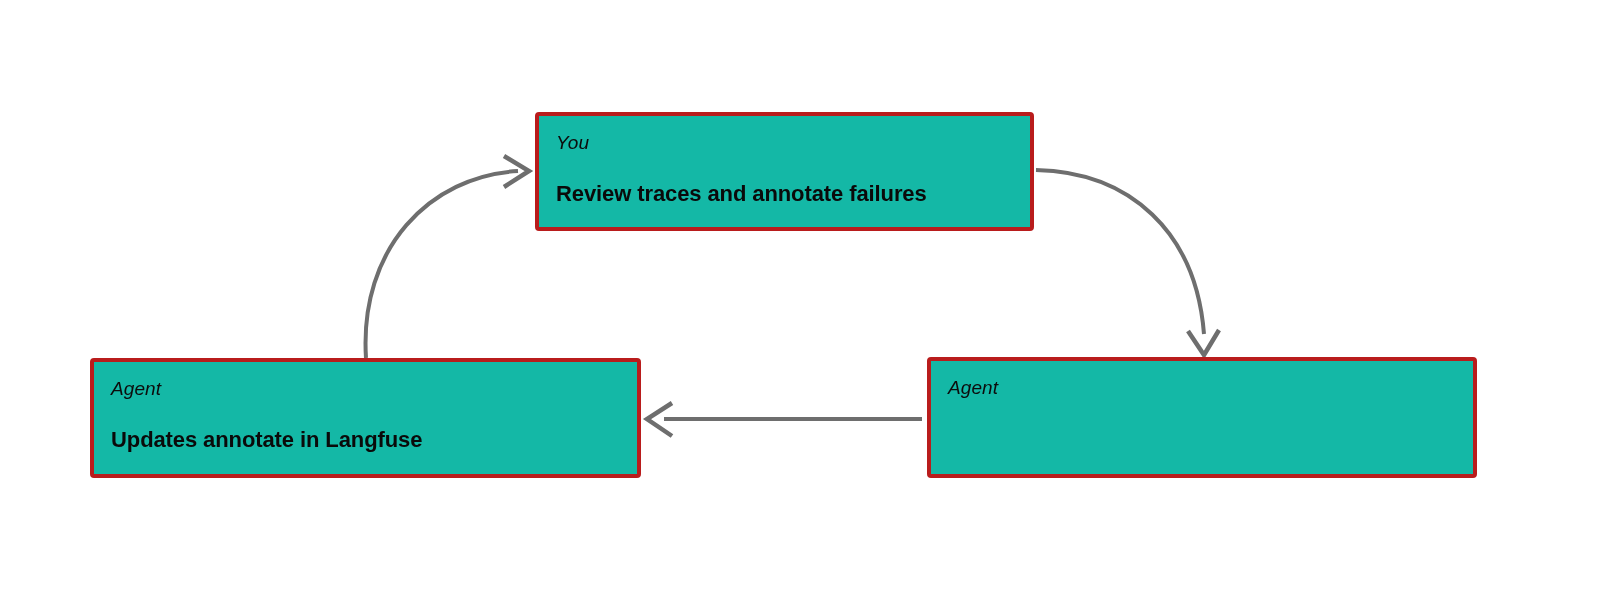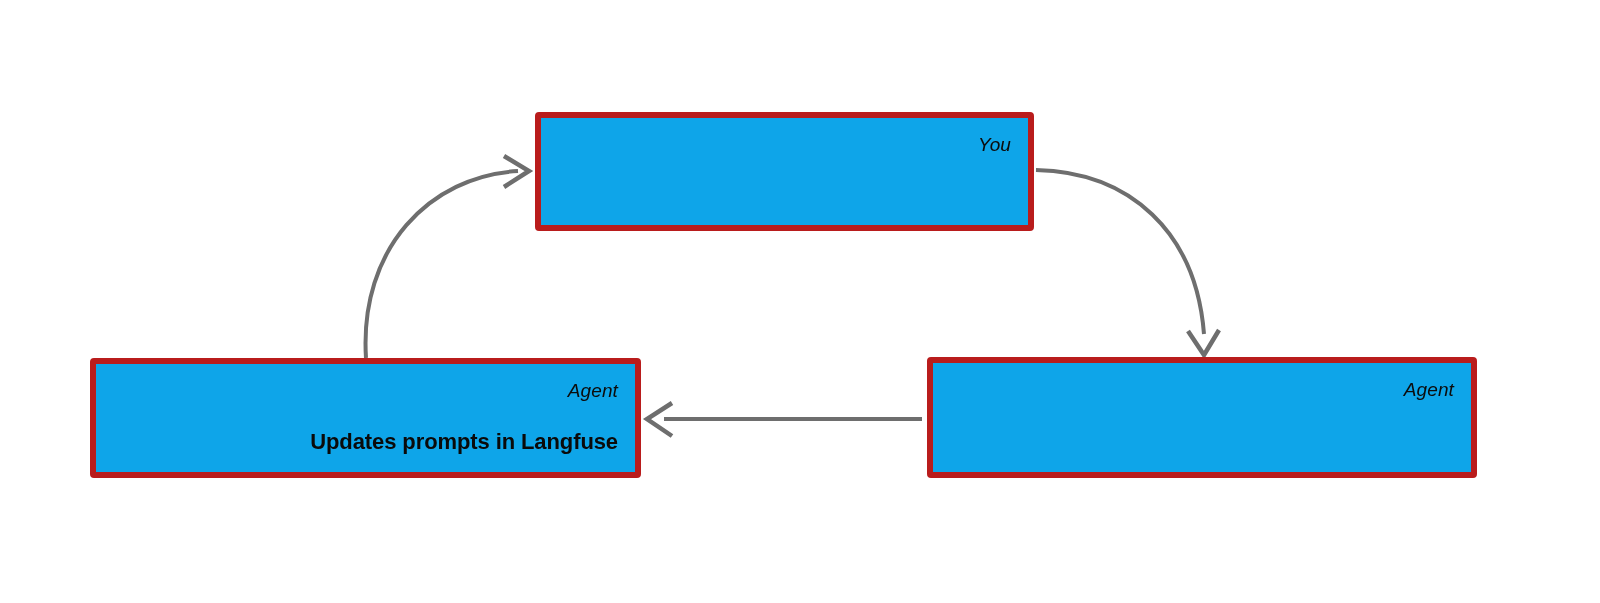--- a/index.html
+++ b/index.html
@@ -15,25 +15,24 @@
   #canvas {
     position: relative;
     width: 1600px;
     height: 603px;
     background: #ffffff;
     overflow: hidden;
   }
   .node {
     position: absolute;
     box-sizing: border-box;
-    background: #0ea5e9;
-    border: 6px solid #b91c1c;
+    background: #14b8a6;
+    border: 4px solid #b91c1c;
     border-radius: 4px;
     padding: 16px 17px 0 17px;
-    text-align: right;
   }
   .node-role {
     font-style: italic;
     font-weight: 400;
     font-size: 19px;
     line-height: 22px;
     color: #0c0c0c;
     letter-spacing: 0.1px;
   }
   .node-title {
@@ -89,24 +88,25 @@
     </g>
 
     <g>
       <path class="edge-path" d="M 366 358 C 359 248, 430 176, 518 171"></path>
       <path class="edge-head" d="M 504 156 L 529 171 L 504 187"></path>
     </g>
   </svg>
 
   <div class="node" id="node-review">
     <div class="node-role">You</div>
+    <div class="node-title">Review traces and annotate failures</div>
   </div>
 
   <div class="node" id="node-updates">
     <div class="node-role">Agent</div>
-    <div class="node-title">Updates prompts in Langfuse</div>
+    <div class="node-title">Updates annotate in Langfuse</div>
   </div>
 
   <div class="node" id="node-fetches">
     <div class="node-role">Agent</div>
   </div>
 
 </div>
 
 </body></html>

